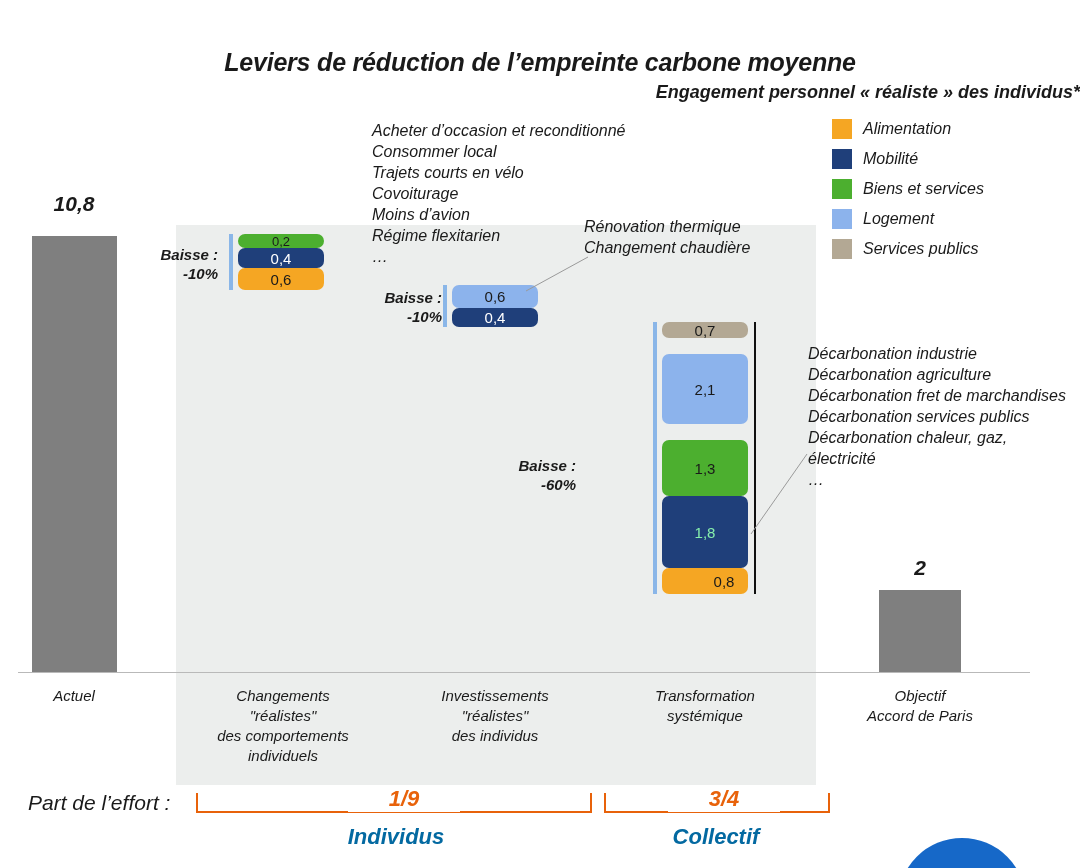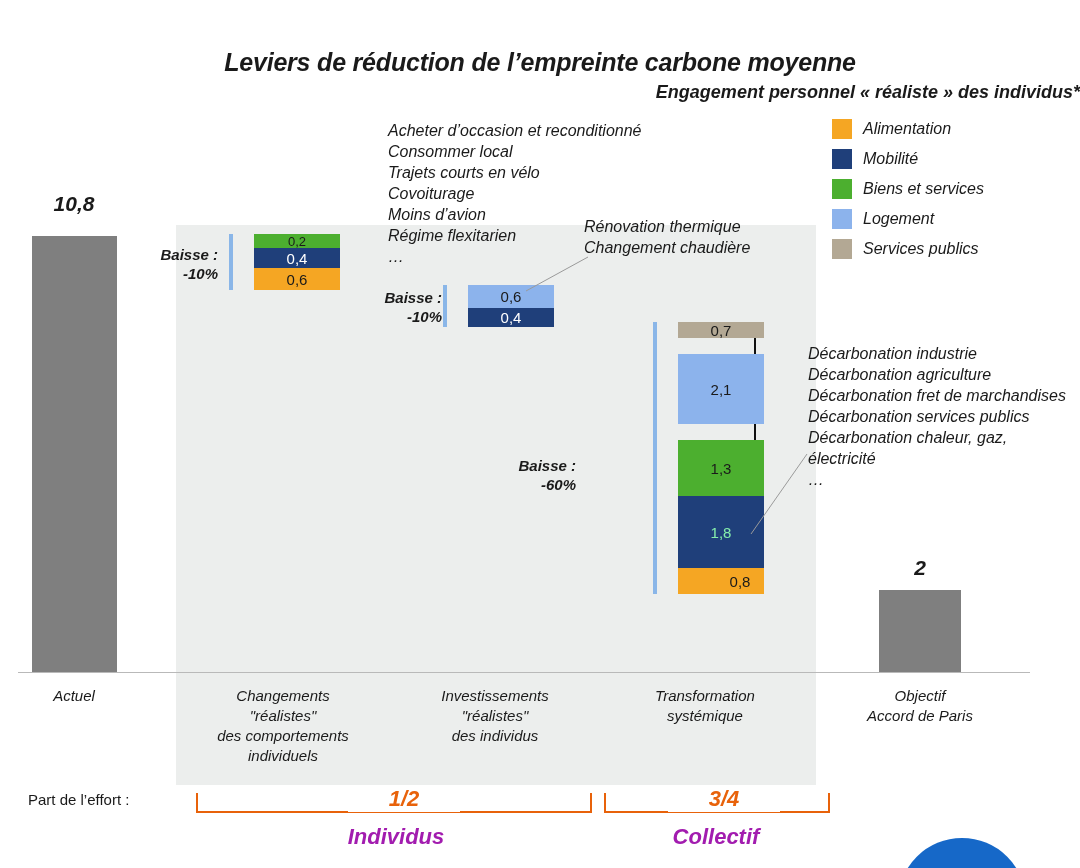--- a/index.html
+++ b/index.html
@@ -35,24 +35,25 @@
   
   .axis{
     position:absolute;left:18px;top:672px;width:1012px;height:1px;
     background:#b9b9b9;
   }
 
   
   .bar-grey{position:absolute;background:#7f7f7f;}
   .stack{position:absolute;}
   .seg{
-    position:absolute;left:16px;width:100%;
+    position:absolute;left:0;width:100%;
     display:flex;align-items:center;justify-content:center;
     font-size:15px;color:#1a1a1a;
     box-sizing:border-box;
+    border-radius:7px;
   }
   .seg.small{font-size:13px;}
   .stack .edge-left{
     position:absolute;top:0;bottom:0;left:-9px;width:4px;background:#8ab6e8;
   }
   .stack .edge-right{
     position:absolute;top:0;bottom:0;right:-8px;width:2px;background:#101010;
   }
 
   
@@ -82,29 +83,29 @@
 
   
   .legend{position:absolute;left:832px;top:118px;}
   .legend-row{display:flex;align-items:center;margin-bottom:8px;height:22px;}
   .legend-swatch{width:20px;height:20px;margin-right:11px;flex:0 0 auto;}
   .legend-label{font-size:16px;font-style:italic;white-space:nowrap;}
 
   
   .effort-label{
     position:absolute;left:28px;top:791px;
-    font-size:15px;
+    font-size:21px;font-style:italic;
   }
   .bracket{position:absolute;height:18px;border:2px solid #e8620a;border-top:none;}
   .bracket-frac{
     position:absolute;font-size:22px;font-weight:bold;font-style:italic;color:#e8620a;
     background:#ffffff;padding:0 8px;text-align:center;
   }
   .bracket-name{
-    position:absolute;font-size:22px;font-weight:bold;font-style:italic;color:#a21caf;
+    position:absolute;font-size:22px;font-weight:bold;font-style:italic;color:#0369a1;
     text-align:center;
   }
 
   
   .blue-circle{
     position:absolute;left:898px;top:838px;width:128px;height:128px;
     border-radius:50%;background:#1668c8;
   }
 </style>
 </head>
@@ -126,21 +127,21 @@
     <div>Baisse :</div>
     <div>-10%</div>
   </div>
   <div class="stack" style="left:238px;top:234px;width:86px;height:56px;">
     <div class="edge-left"></div>
     <div class="seg small" style="top:0;height:14px;background:#4caf2f;">0,2</div>
     <div class="seg" style="top:14px;height:20px;background:#1f3f7a;color:#ffffff;">0,4</div>
     <div class="seg" style="top:34px;height:22px;background:#f5a623;">0,6</div>
   </div>
 
-  <div class="annot" style="left:388px;top:120px;width:340px;">
+  <div class="annot" style="left:372px;top:120px;width:340px;">
     <div style="white-space:pre-line;">Acheter d’occasion et reconditionné
 Consommer local
 Trajets courts en vélo
 Covoiturage
 Moins d’avion
 Régime flexitarien
 …</div>
   </div>
 
   <div class="baisse" style="left:352px;top:288px;width:90px;">
@@ -234,21 +235,21 @@
     </div>
     <div class="legend-row">
       <span class="legend-swatch" style="background:#b3a894;"></span>
       <span class="legend-label">Services publics</span>
     </div>
   </div>
 
   <div class="effort-label">Part de l’effort :</div>
 
   <div class="bracket" style="left:196px;top:793px;width:392px;"></div>
-  <div class="bracket-frac" style="left:348px;top:786px;width:96px;">1/2</div>
+  <div class="bracket-frac" style="left:348px;top:786px;width:96px;">1/9</div>
   <div class="bracket-name" style="left:296px;top:824px;width:200px;">Individus</div>
 
   <div class="bracket" style="left:604px;top:793px;width:222px;"></div>
   <div class="bracket-frac" style="left:668px;top:786px;width:96px;">3/4</div>
   <div class="bracket-name" style="left:616px;top:824px;width:200px;">Collectif</div>
 
   <div class="blue-circle"></div>
 </div>
 
 </body></html>

